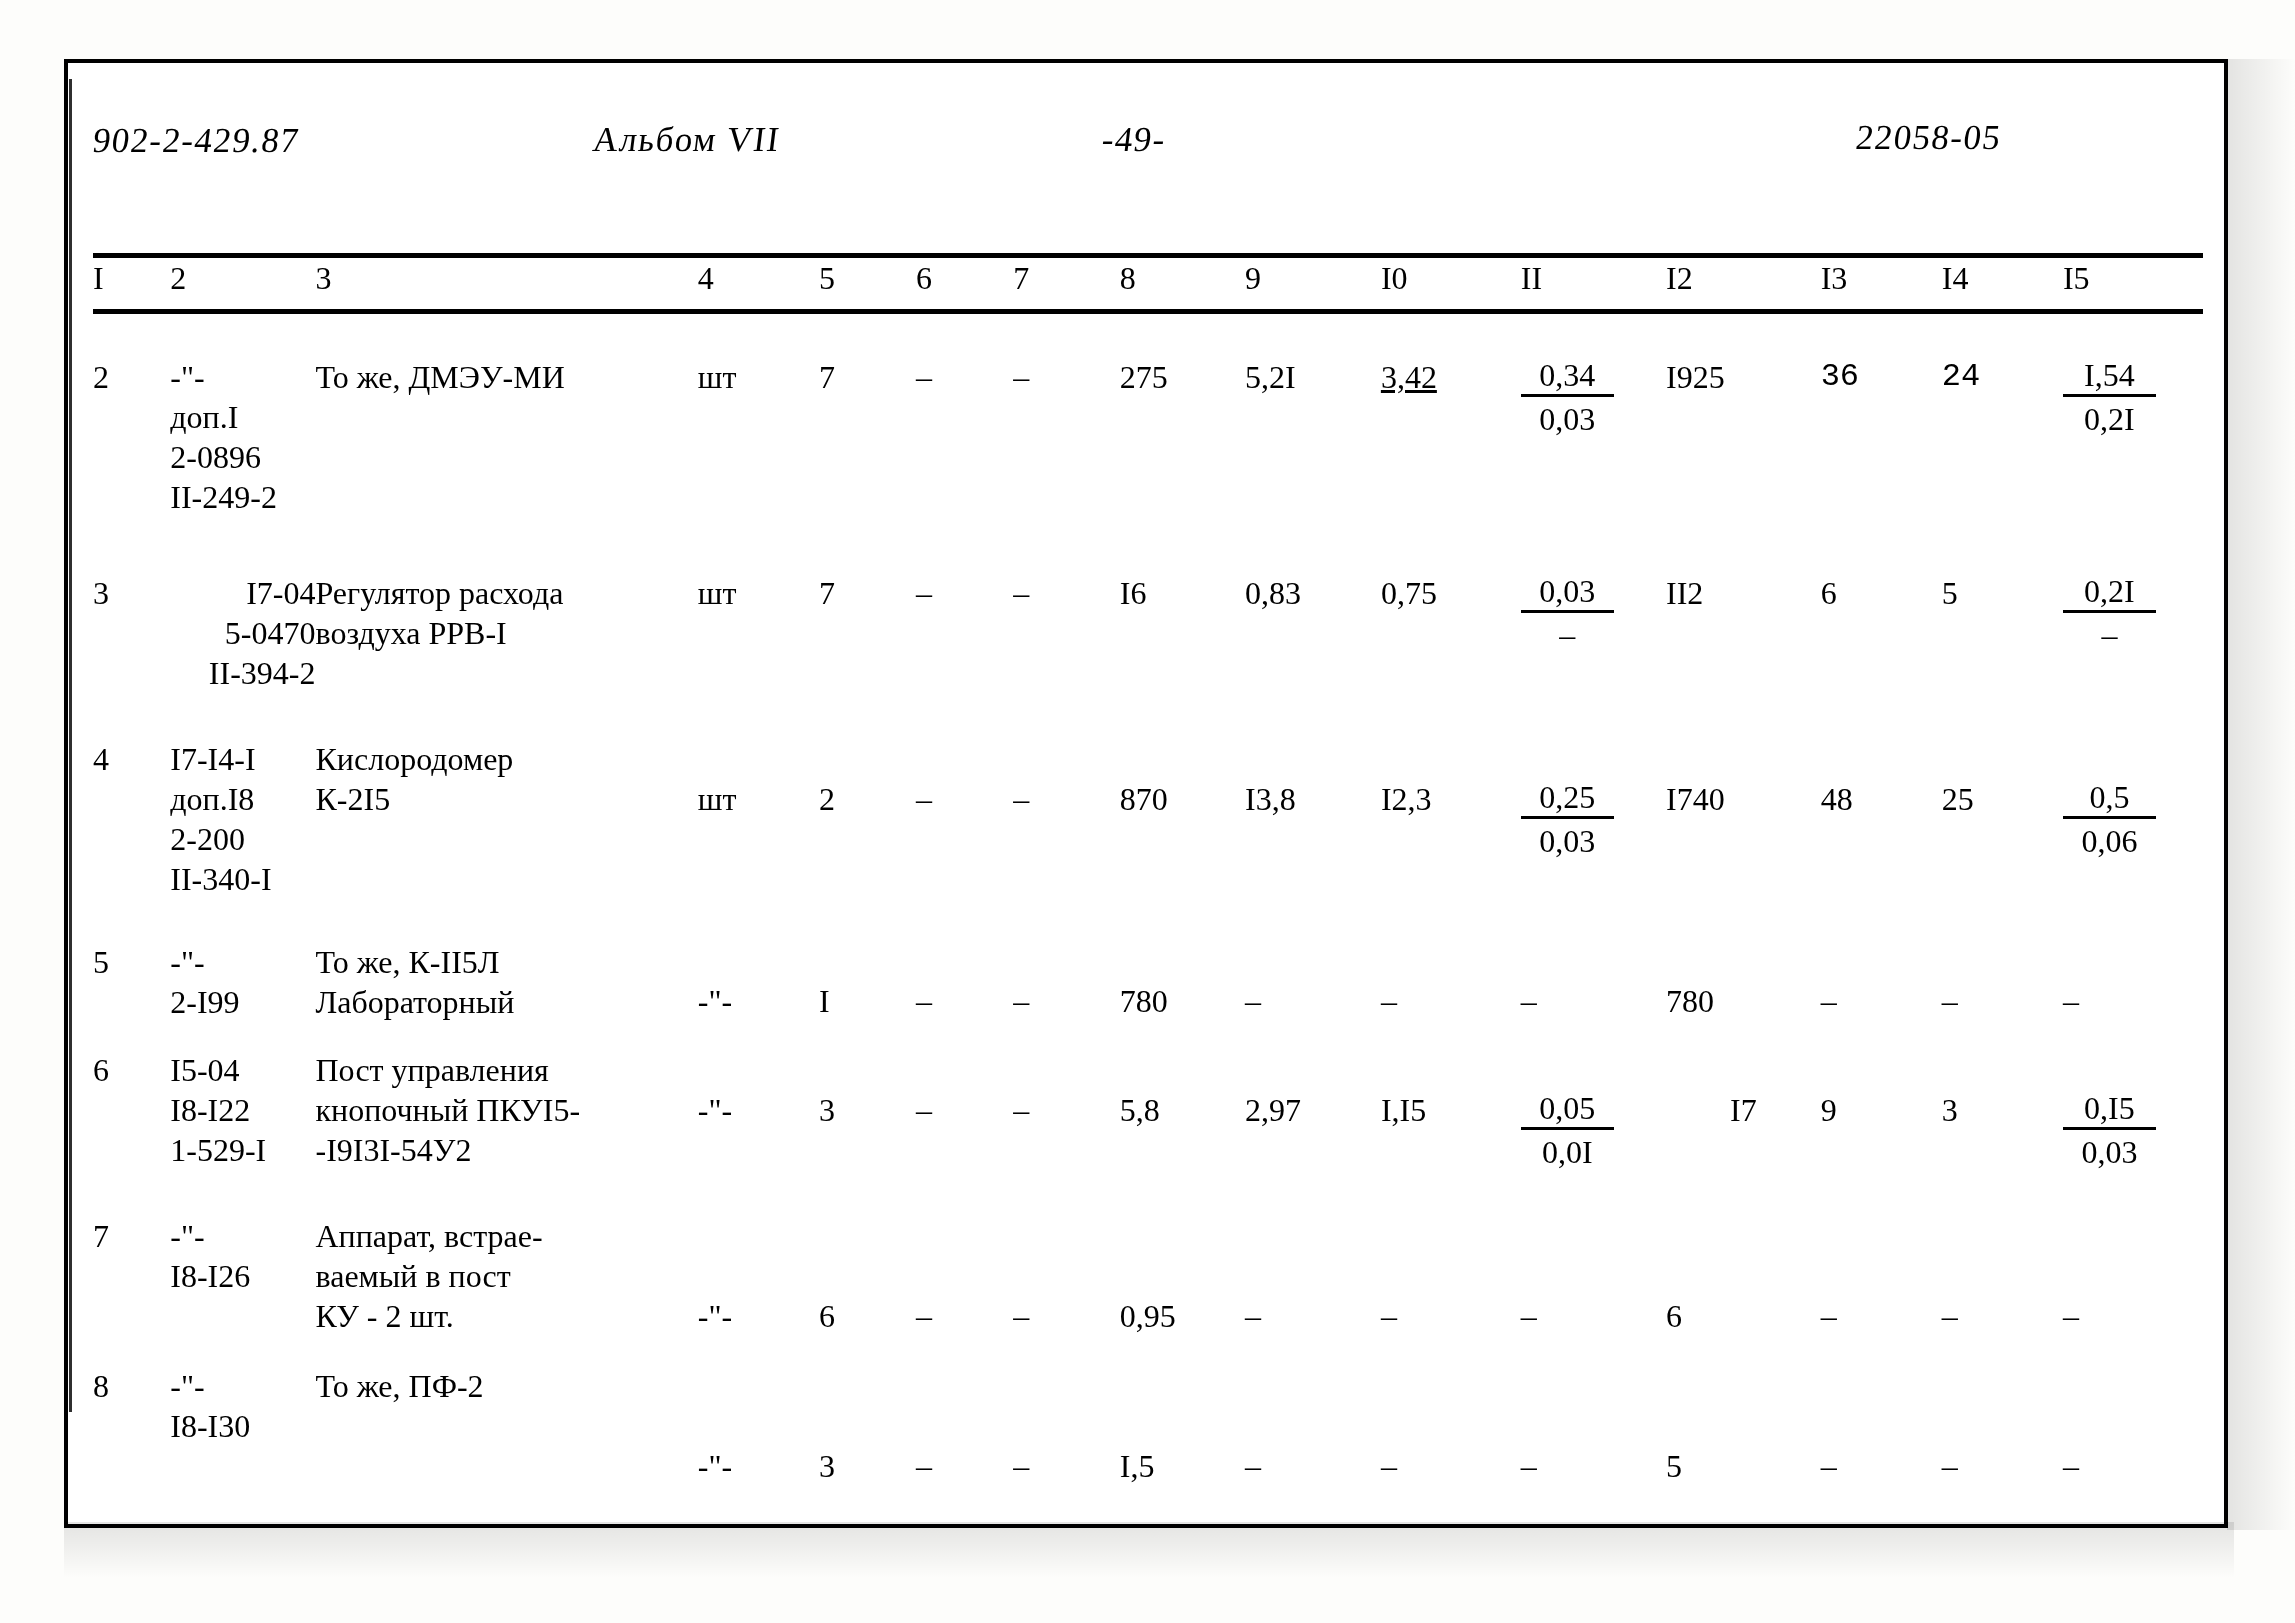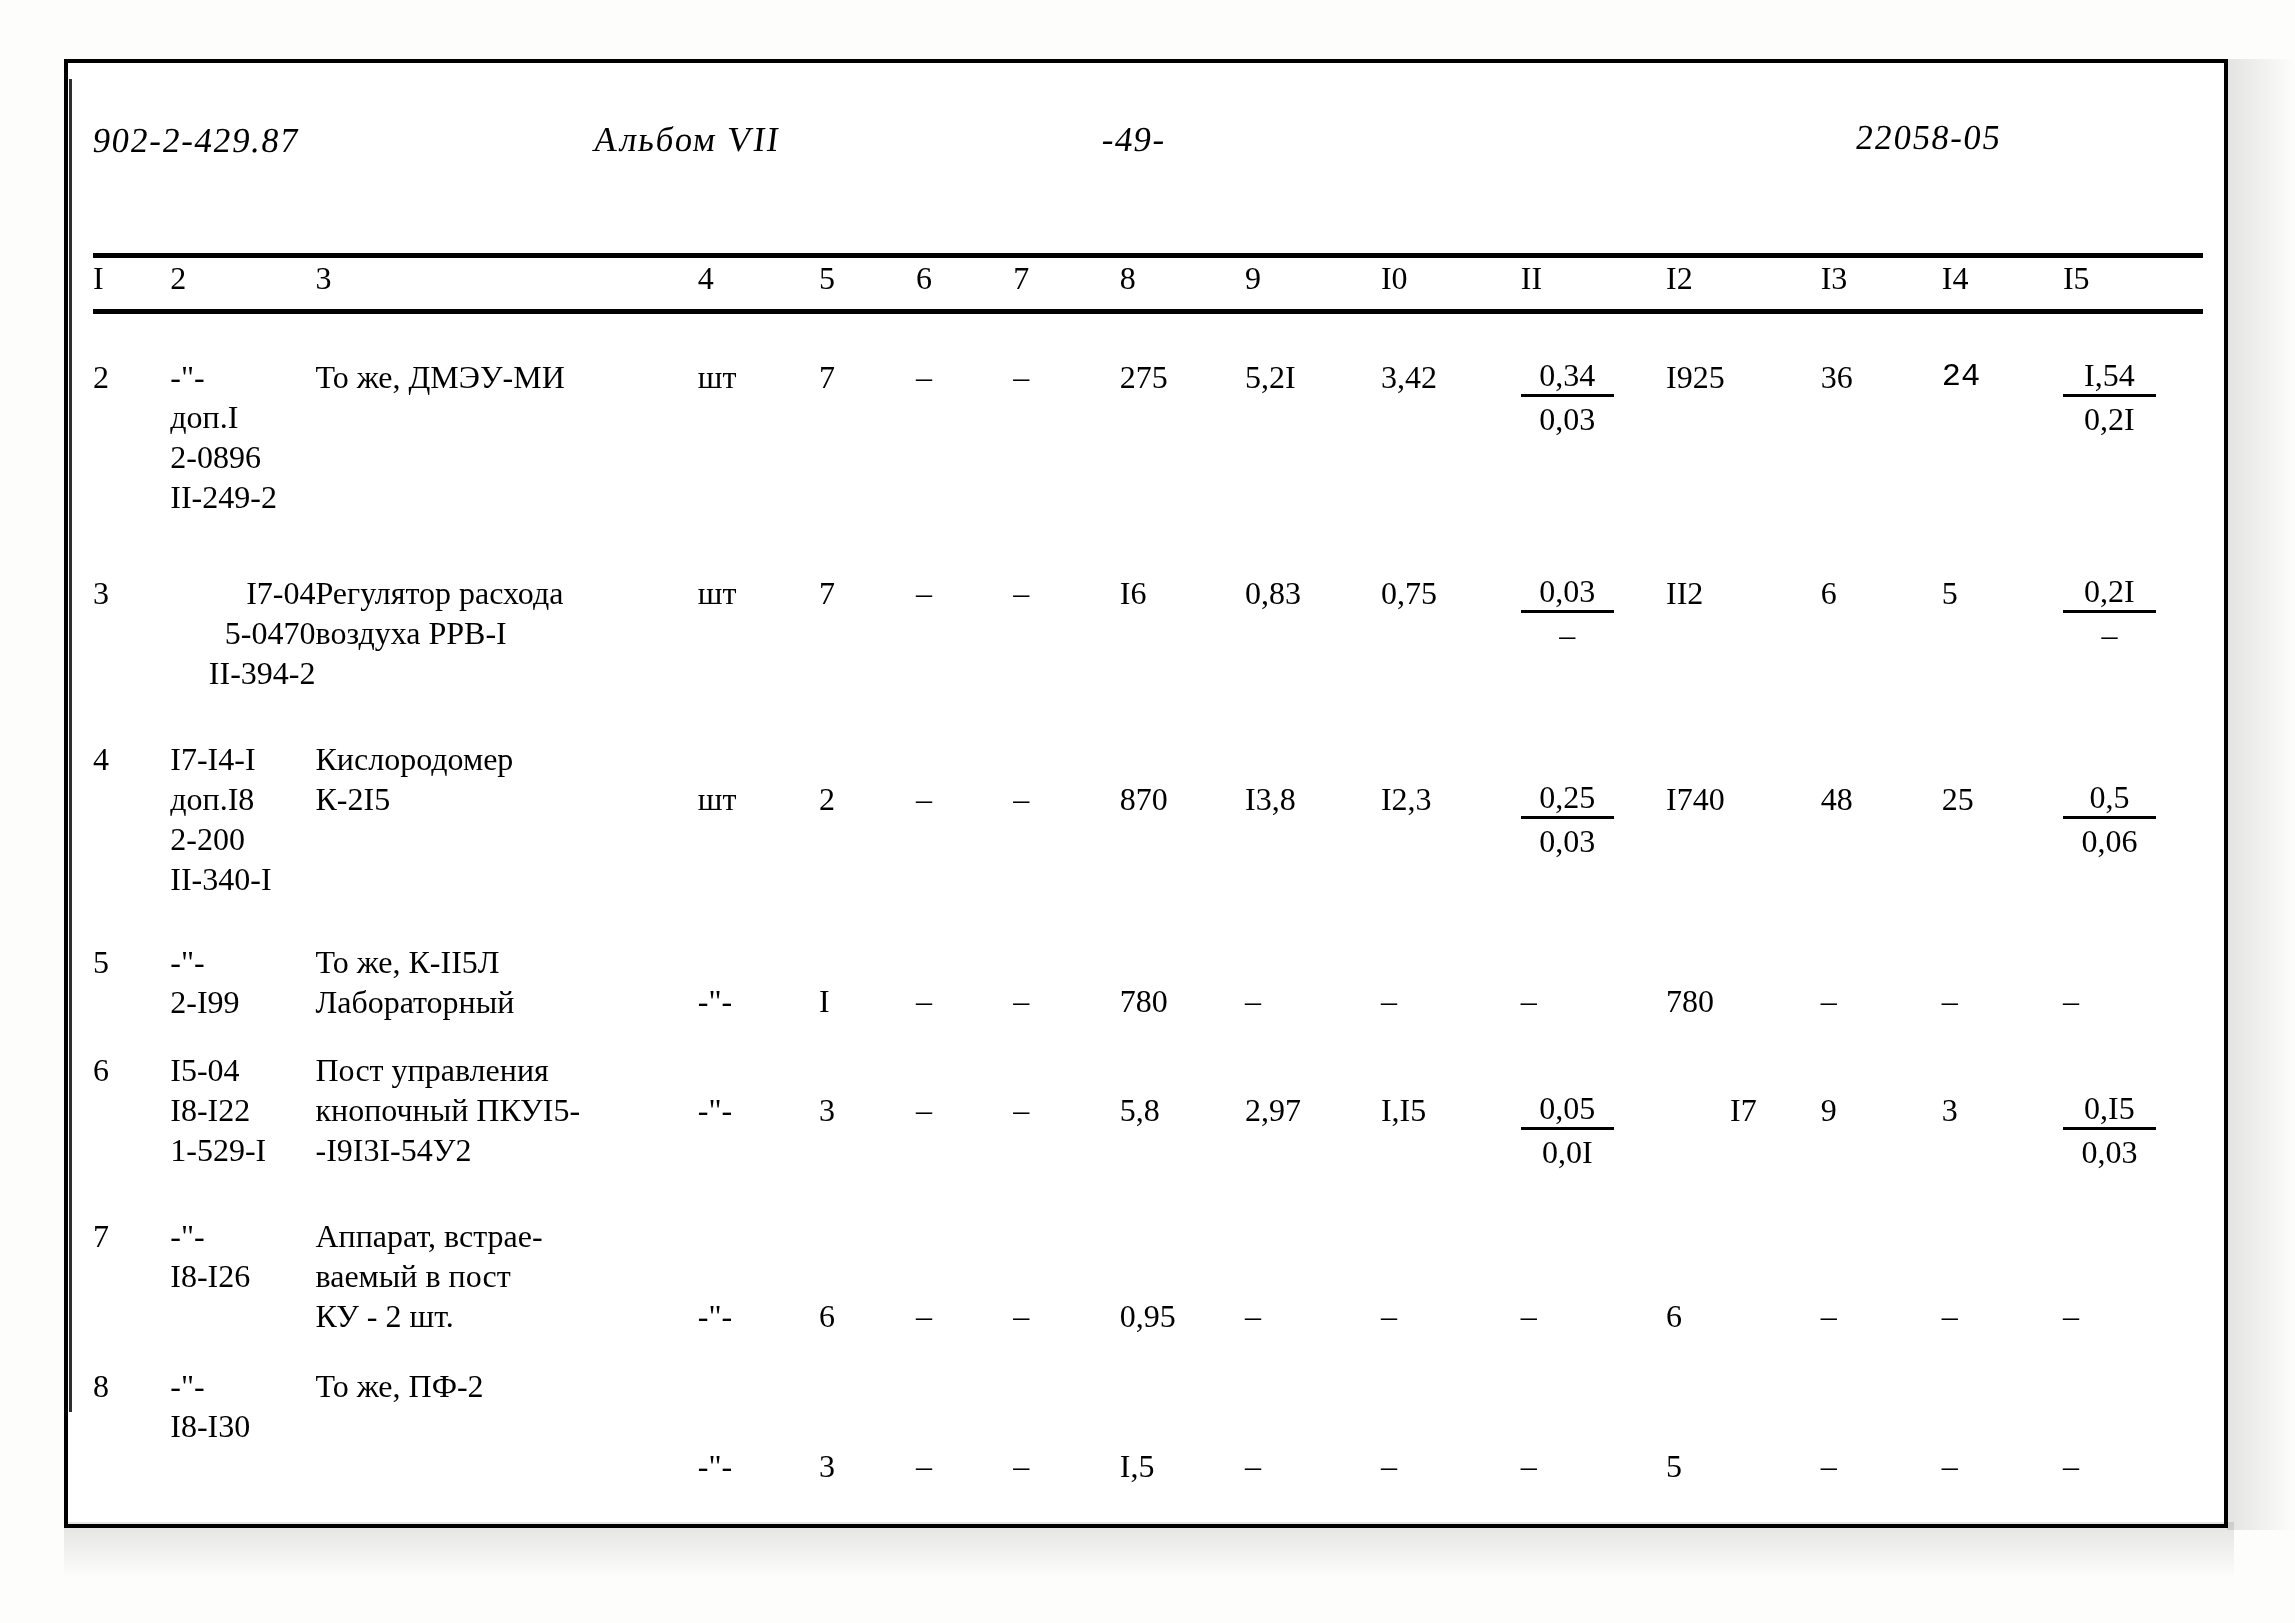--- a/index.html
+++ b/index.html
@@ -236,24 +236,24 @@
 доп.I
 2-0896
 II-249-2</td>
               <td class="name">То же, ДМЭУ-МИ</td>
               <td class="unit" style="padding-top: 0px;">шт</td>
               <td class="num" style="padding-top: 0px;">7</td>
               <td class="num" style="padding-top: 0px;">–</td>
               <td class="num" style="padding-top: 0px;">–</td>
               <td class="num" style="padding-top: 0px;">275</td>
               <td class="num" style="padding-top: 0px;">5,2I</td>
-              <td class="num" style="padding-top: 0px;">3,42</td>
+              <td class="num" style="padding-top: 0px; text-decoration: underline;">3,42</td>
               <td class="num" style="padding-top: 0px;"><span class="frac"><span class="top">0,34</span><span class="bot">0,03</span></span></td>
               <td class="num" style="padding-top: 0px;">I925</td>
-              <td class="num" style="padding-top: 0px;">36</td>
+              <td class="num" style="padding-top: 0px; font-family: Liberation Mono, monospace;">36</td>
               <td class="num" style="padding-top: 0px; font-family: Liberation Mono, monospace;">24</td>
               <td class="num" style="padding-top: 0px;"><span class="frac"><span class="top">I,54</span><span class="bot">0,2I</span></span></td>
             </tr>
             <tr>
               <td class="idx" style="padding-top: 56px;">3</td>
               <td class="code" style="padding-top: 56px; text-align: right;">I7-04
 5-0470
 II-394-2</td>
               <td class="name" style="padding-top: 56px;">Регулятор расхода
 воздуха РРВ-I</td>

